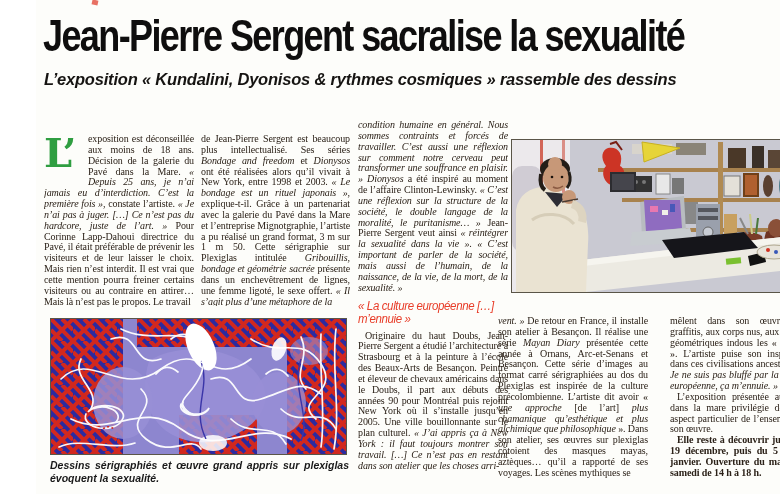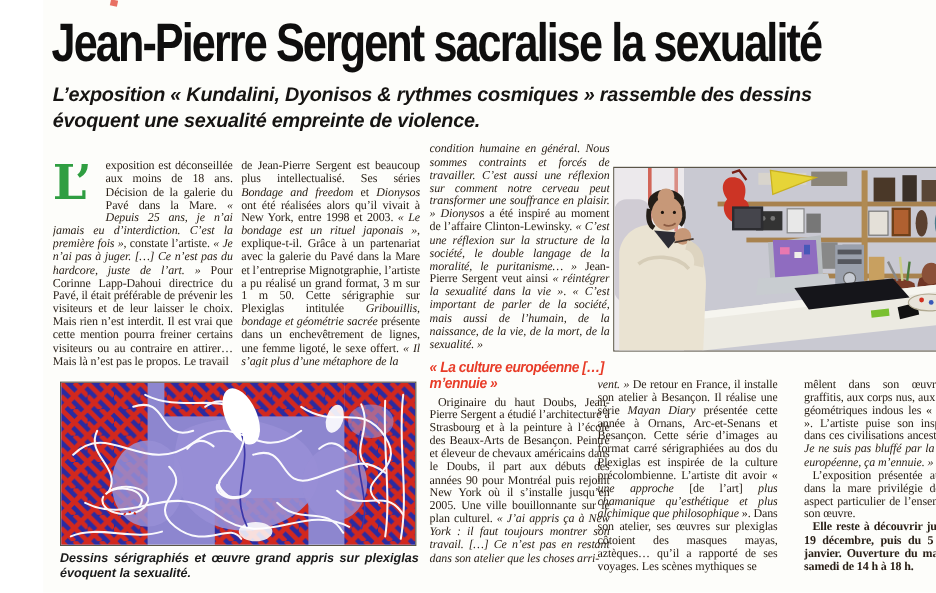--- a/index.html
+++ b/index.html
@@ -5,31 +5,31 @@
   html,body{margin:0;padding:0;background:#ffffff;}
   #page{position:relative;width:780px;height:494px;background:#fdfdfa;overflow:hidden;
         font-family:"Liberation Serif",serif;color:#2b2118;margin-left:36px;}
   
   .headline{position:absolute;left:7px;top:10px;white-space:nowrap;
     font-family:"Liberation Sans",sans-serif;font-weight:700;font-size:45px;
     letter-spacing:-2px;color:#0f0e0e;transform:scaleX(0.80);transform-origin:left top;}
   
   .standfirst{position:absolute;left:8px;top:69px;font-family:"Liberation Sans",sans-serif;
     font-weight:700;font-style:italic;font-size:16.5px;line-height:21.5px;
-    letter-spacing:-0.2px;color:#161412;}
+    letter-spacing:-0.2px;color:#161412;text-align:right;}
   .standfirst div{white-space:nowrap;}
   
   .bodycol{position:absolute;font-size:10px;line-height:10.85px;text-align:justify;
     letter-spacing:-0.1px;overflow:hidden;color:#2b2118;}
   .bodycol i{font-style:italic;}
   .bodycol b{font-weight:700;}
   .par{text-indent:7px;margin:0;}
   .dropcap{float:left;width:44px;height:44px;font-family:"DejaVu Serif",serif;
     font-weight:700;font-size:40px;line-height:38px;color:#2f9e41;}
-  .subhead{margin:6px 0 4px 0;font-family:"Liberation Sans",sans-serif;font-weight:700;
+  .subhead{margin:6px 0 4px 0;font-family:"Liberation Sans",sans-serif;font-weight:400;
     font-style:italic;font-size:12.5px;line-height:13.5px;color:#e83c28;
     letter-spacing:-0.4px;}
   .subhead div{white-space:nowrap;transform:scaleX(0.92);transform-origin:left top;}
   
   .imgbox{position:absolute;border:1px solid #5a5548;box-sizing:border-box;}
   .caption{position:absolute;font-family:"Liberation Sans",sans-serif;font-weight:700;
     font-style:italic;font-size:10.5px;line-height:13px;color:#1a1a1a;letter-spacing:0;}
   .caption.just{text-align:justify;}
   svg{display:block;}
   
@@ -41,21 +41,20 @@
 <div id="page">
 
   <div class="artifact" style="left:56px;top:0;width:6px;height:5px;background:#e04030;opacity:.75;transform:rotate(12deg);"></div>
   <div class="artifact" style="left:768px;top:96px;width:10px;height:26px;background:#f2b6bc;opacity:.5;border-radius:50%;"></div>
   <div class="artifact" style="left:770px;top:324px;width:8px;height:16px;background:#f2c4c8;opacity:.35;border-radius:50%;"></div>
 
   <div class="headline">Jean-Pierre Sergent sacralise la sexualité</div>
 
   <div class="standfirst">
     <div>L’exposition « Kundalini, Dyonisos &amp; rythmes cosmiques » rassemble des dessins</div>
-    <div>évoquent une sexualité empreinte de violence.</div>
   </div>
 
   <div class="bodycol" style="left:8px;top:134px;width:150px;height:181px;">
     <span class="dropcap">L’</span><span><span>exposition est déconseillée aux moins de 18 ans. Décision de la galerie du Pavé dans la Mare. </span><i>« Depuis 25 ans, je n’ai jamais eu d’interdiction. C’est la première fois »</i><span>, constate l’artiste. </span><i>« Je n’ai pas à juger. […] Ce n’est pas du hardcore, juste de l’art. »</i><span> Pour Corinne Lapp-Dahoui directrice du Pavé, il était préférable de prévenir les visiteurs et de leur laisser le choix. Mais rien n’est interdit. Il est vrai que cette mention pourra freiner certains visiteurs ou au contraire en attirer… Mais là n’est pas le propos. Le travail</span></span>
   </div>
 
   <div class="bodycol" style="left:165px;top:134px;width:149px;height:172px;">
     <span><span>de Jean-Pierre Sergent est beaucoup plus intellectualisé. Ses séries </span><i>Bondage and freedom</i><span> et </span><i>Dionysos</i><span> ont été réalisées alors qu’il vivait à New York, entre 1998 et 2003. </span><i>« Le bondage est un rituel japonais »</i><span>, explique-t-il. Grâce à un partenariat avec la galerie du Pavé dans la Mare et l’entreprise Mignotgraphie, l’artiste a pu réalisé un grand format, 3 m sur 1 m 50. Cette sérigraphie sur Plexiglas intitulée </span><i>Gribouillis, bondage et géométrie sacrée</i><span> présente dans un enchevêtrement de lignes, une femme ligoté, le sexe offert. </span><i>« Il s’agit plus d’une métaphore de la</i></span>
   </div>
 

